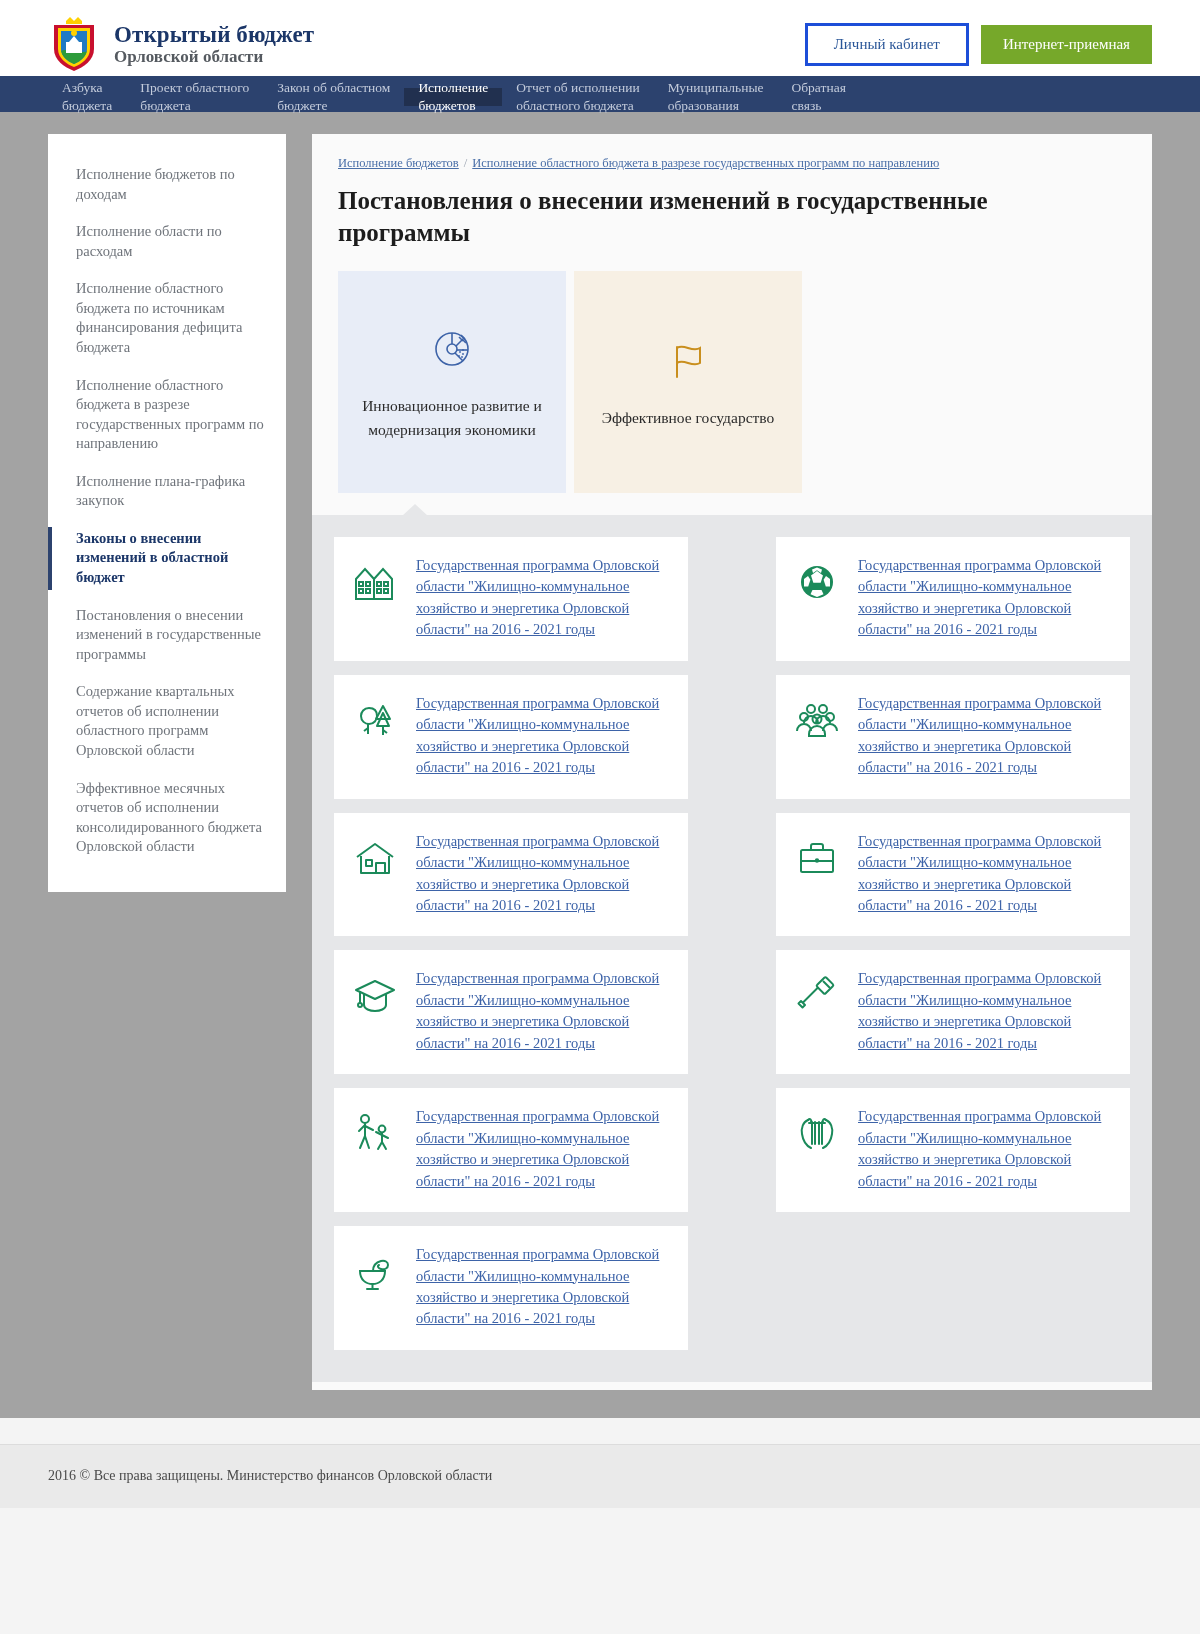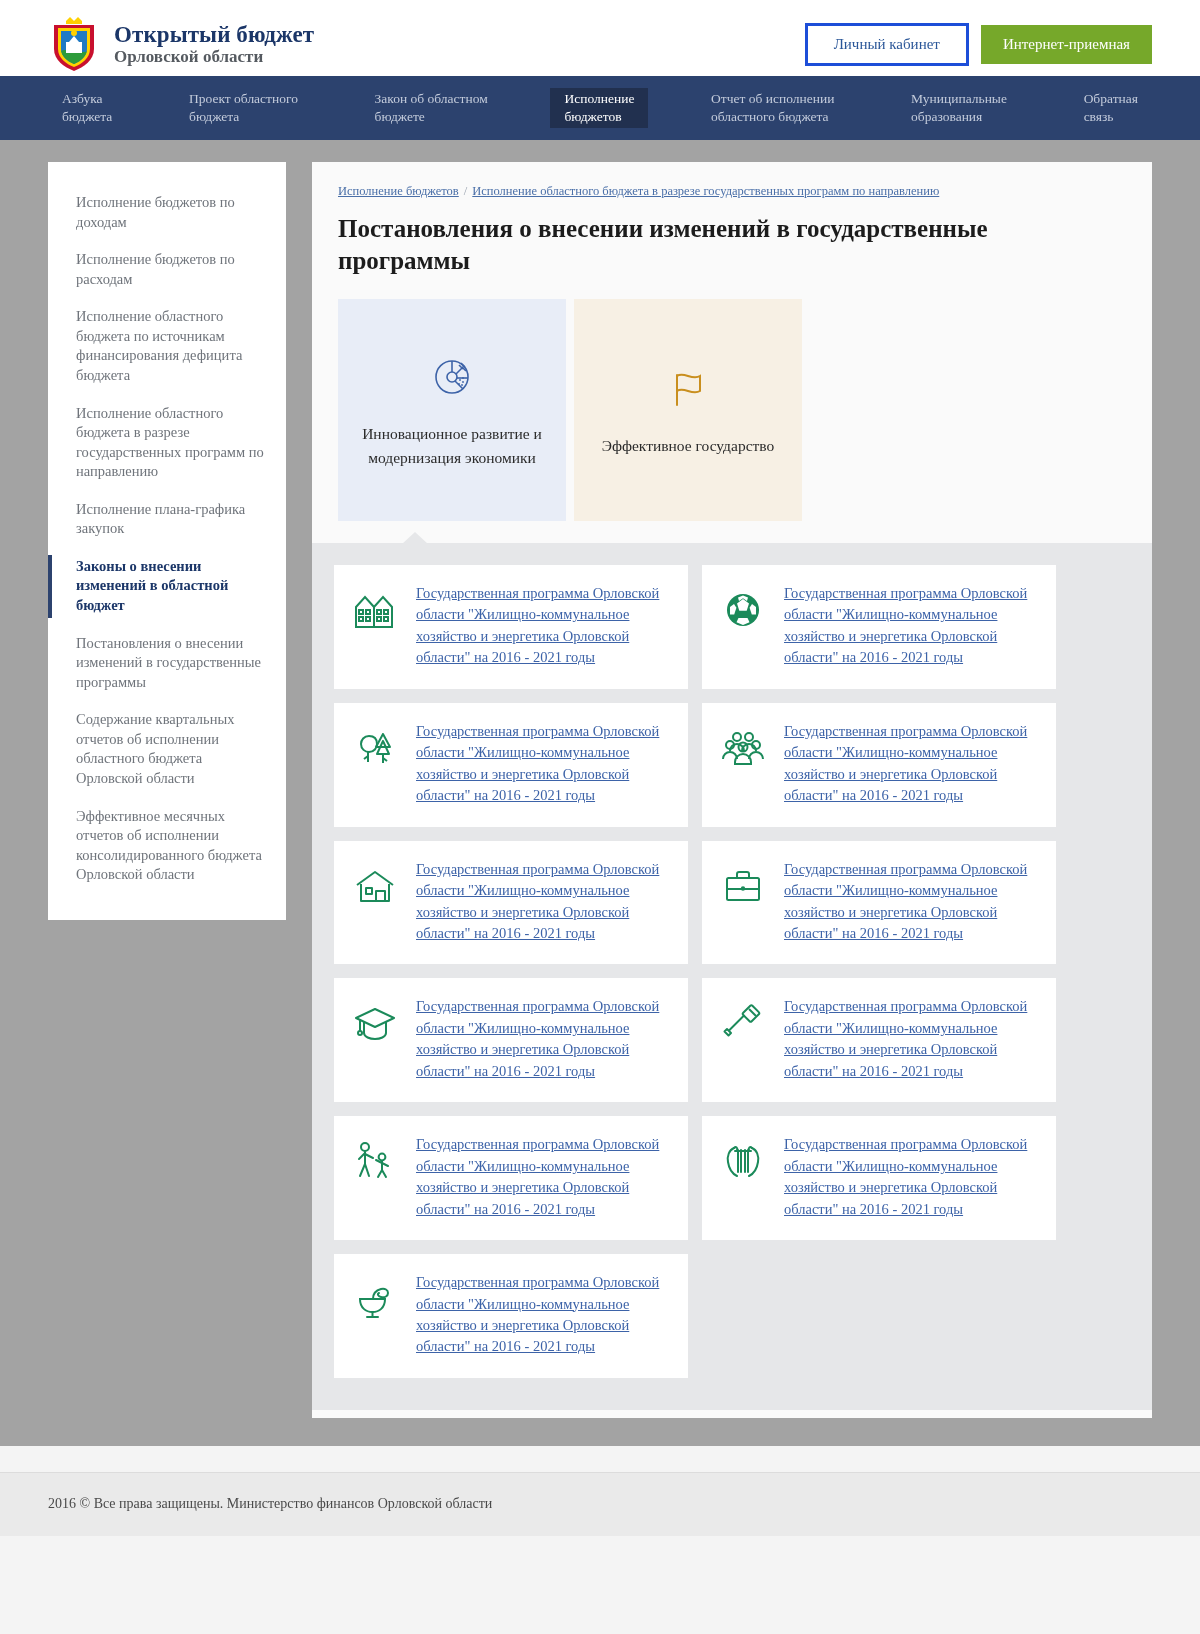--- a/index.html
+++ b/index.html
@@ -57,24 +57,23 @@
     font-family: "Liberation Serif", serif;
     font-size: 15px;
     padding: 12px 22px;
     cursor: pointer;
     line-height: 1;
   }
 
   
   .nav {
     background: #2c426e;
-    height: 64px;
+    height: 36px;
     display: flex;
     padding: 12px 48px;
-    justify-content: space-between;
   }
   .nav-item {
     color: #c3cbdb;
     font-size: 13.5px;
     line-height: 1.35;
     padding: 9px 14px 9px 14px;
     display: flex;
     align-items: center;
     cursor: pointer;
     white-space: pre-line;
@@ -175,20 +174,21 @@
     left: 90px;
     width: 0; height: 0;
     border-left: 13px solid transparent;
     border-right: 13px solid transparent;
     border-bottom: 12px solid #e6e7e9;
   }
   .grid {
     display: flex;
     flex-wrap: wrap;
     gap: 14px 14px;
+    justify-content: space-between;
   }
   .prog-card {
     width: 354px;
     background: #ffffff;
     padding: 18px 16px 20px 18px;
     display: flex;
     gap: 16px;
     align-items: flex-start;
     min-height: 120px;
   }
@@ -258,27 +258,27 @@
     <div class="nav-item"><span>Муниципальные
 образования</span></div>
     <div class="nav-item"><span>Обратная
 связь</span></div>
   </nav>
 
 <div class="page">
 
   <aside class="sidebar" id="sidebar">
       <div class="side-item">Исполнение бюджетов по доходам</div>
-      <div class="side-item">Исполнение бюджетов по расходам</div>
+      <div class="side-item">Исполнение области по расходам</div>
       <div class="side-item">Исполнение областного бюджета по источникам финансирования дефицита бюджета</div>
       <div class="side-item">Исполнение областного бюджета в разрезе государственных программ по направлению</div>
       <div class="side-item">Исполнение плана-графика закупок</div>
       <div class="side-item active">Законы о внесении изменений в областной бюджет</div>
       <div class="side-item">Постановления о внесении изменений в государственные программы</div>
-      <div class="side-item">Содержание квартальных отчетов об исполнении областного бюджета Орловской области</div>
+      <div class="side-item">Содержание квартальных отчетов об исполнении областного программ Орловской области</div>
       <div class="side-item">Эффективное месячных отчетов об исполнении консолидированного бюджета Орловской области</div>
     </aside>
 
   <main class="content">
     <div class="content-pad">
 
       <div class="breadcrumb">
         <a>Исполнение бюджетов</a><span class="sep">/</span><a>Исполнение областного бюджета в разрезе государственных программ по направлению</a>
       </div>
 

